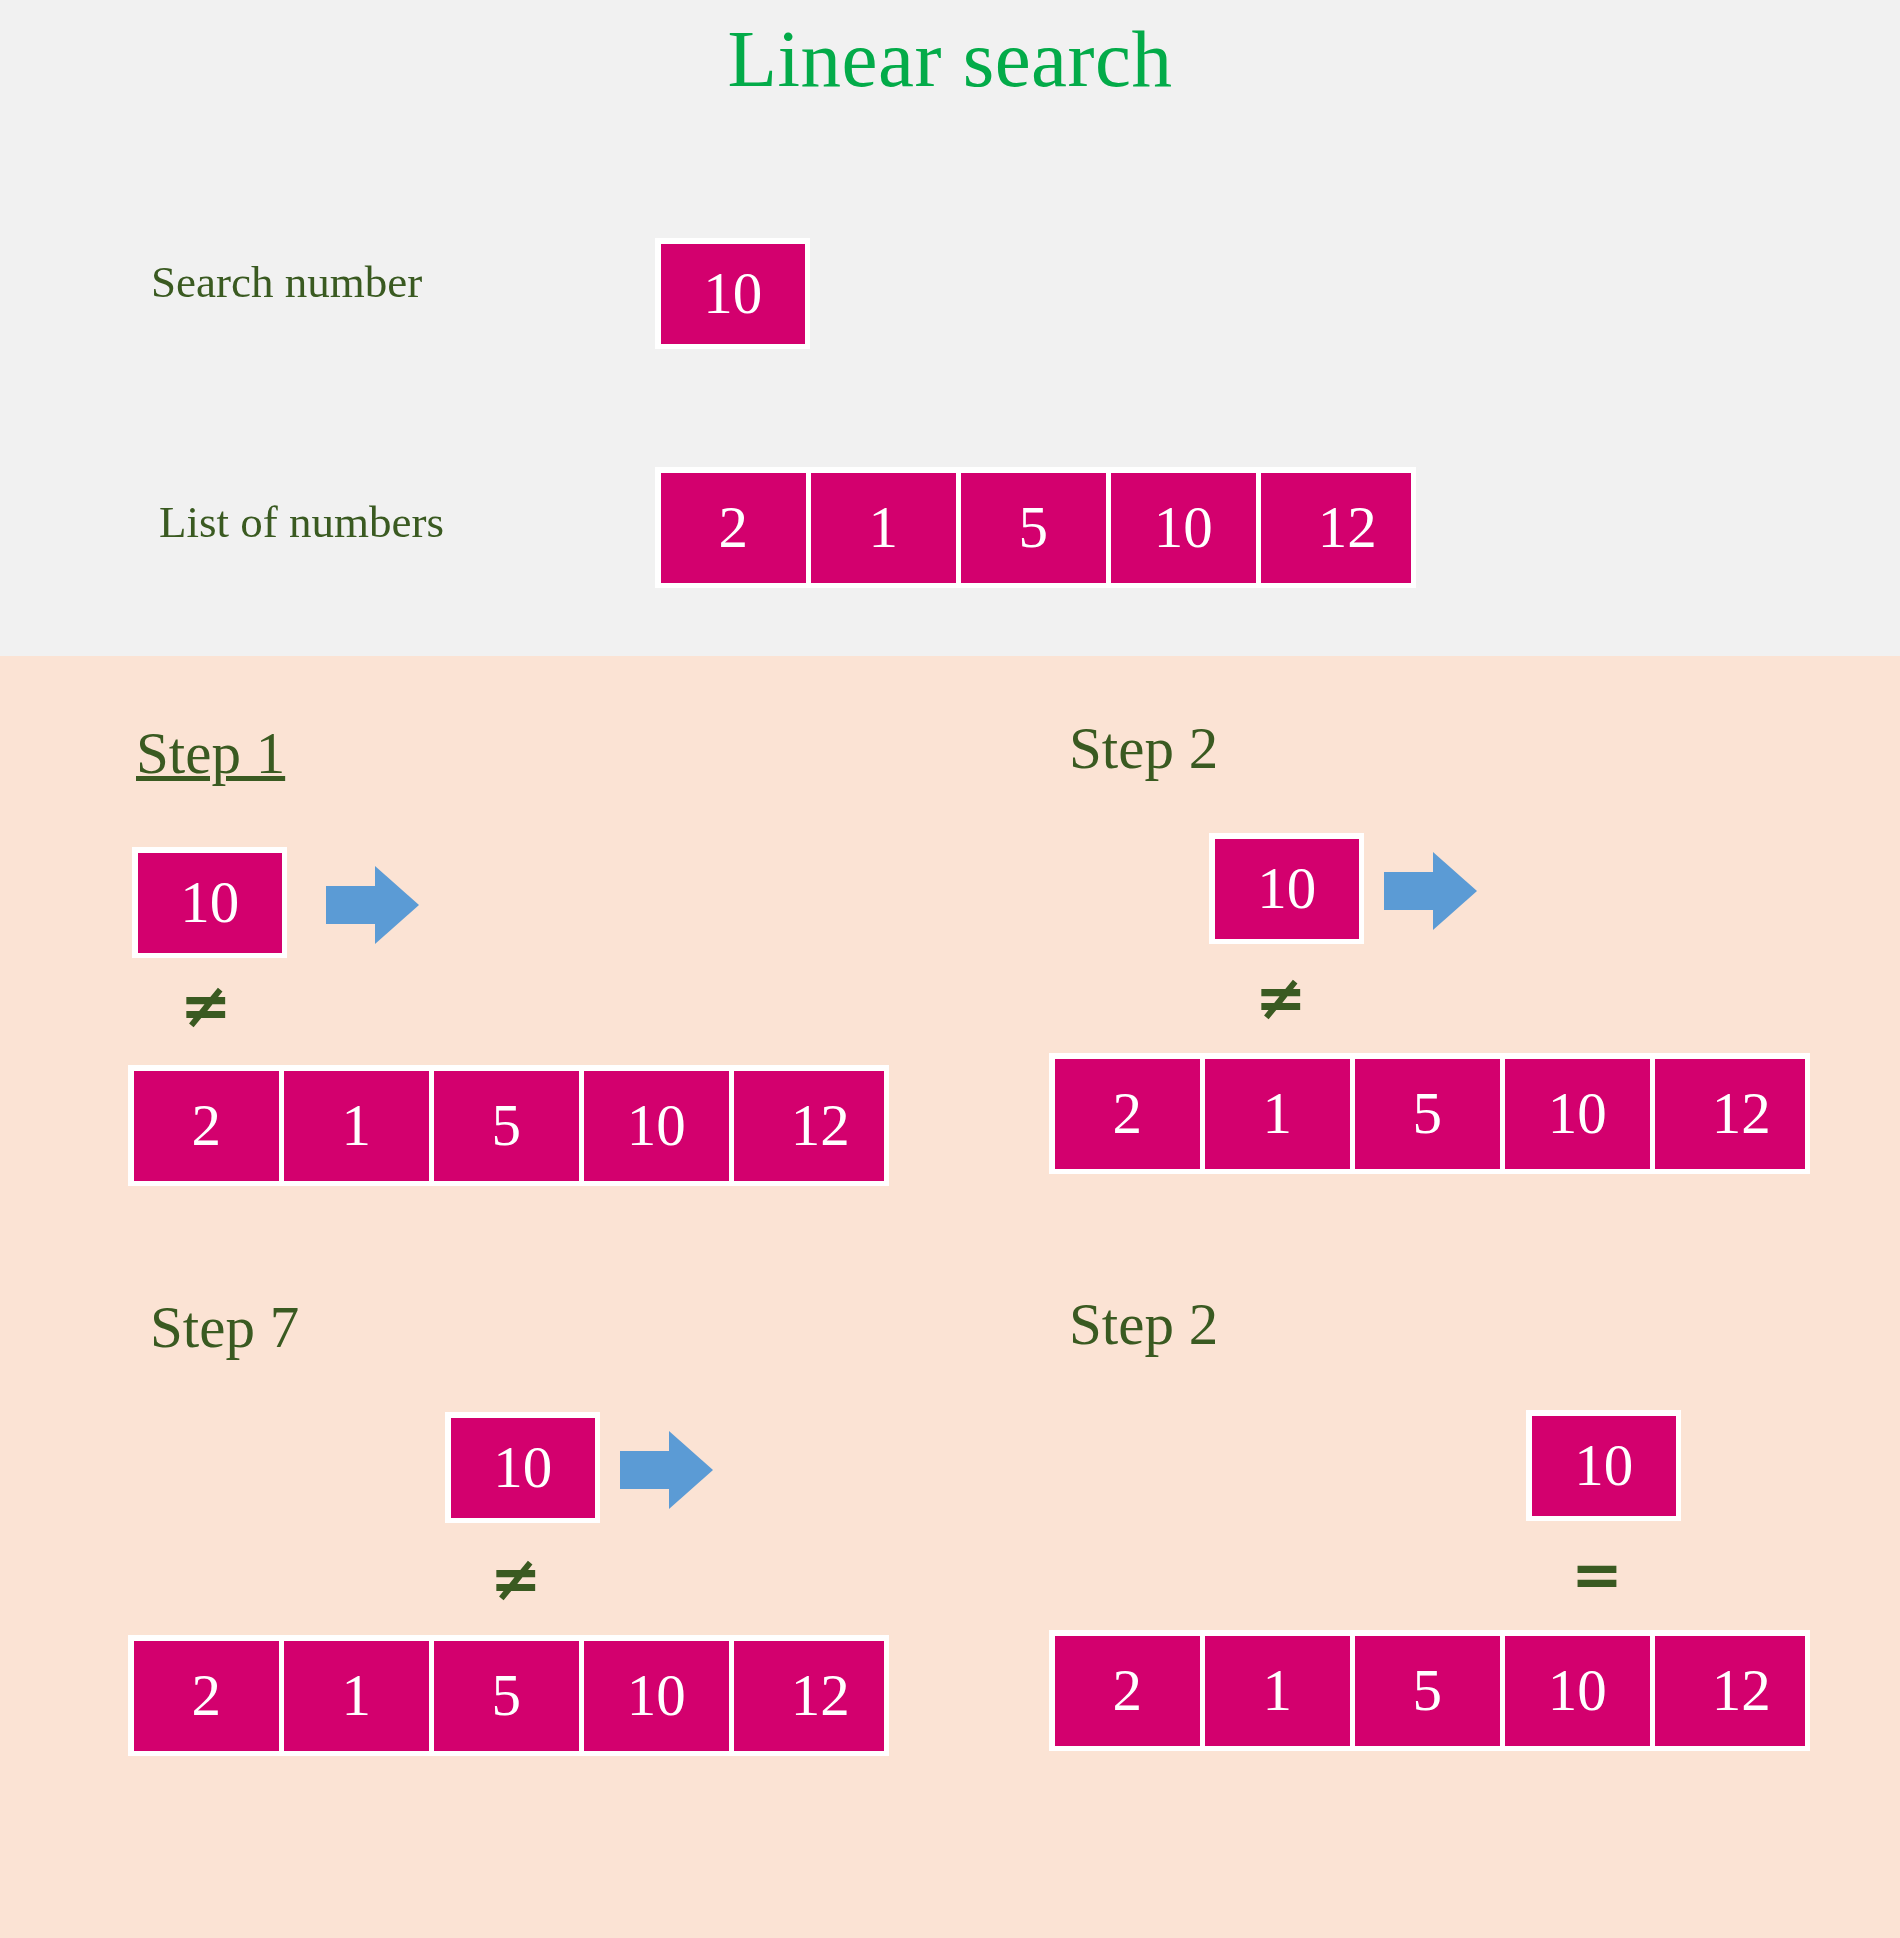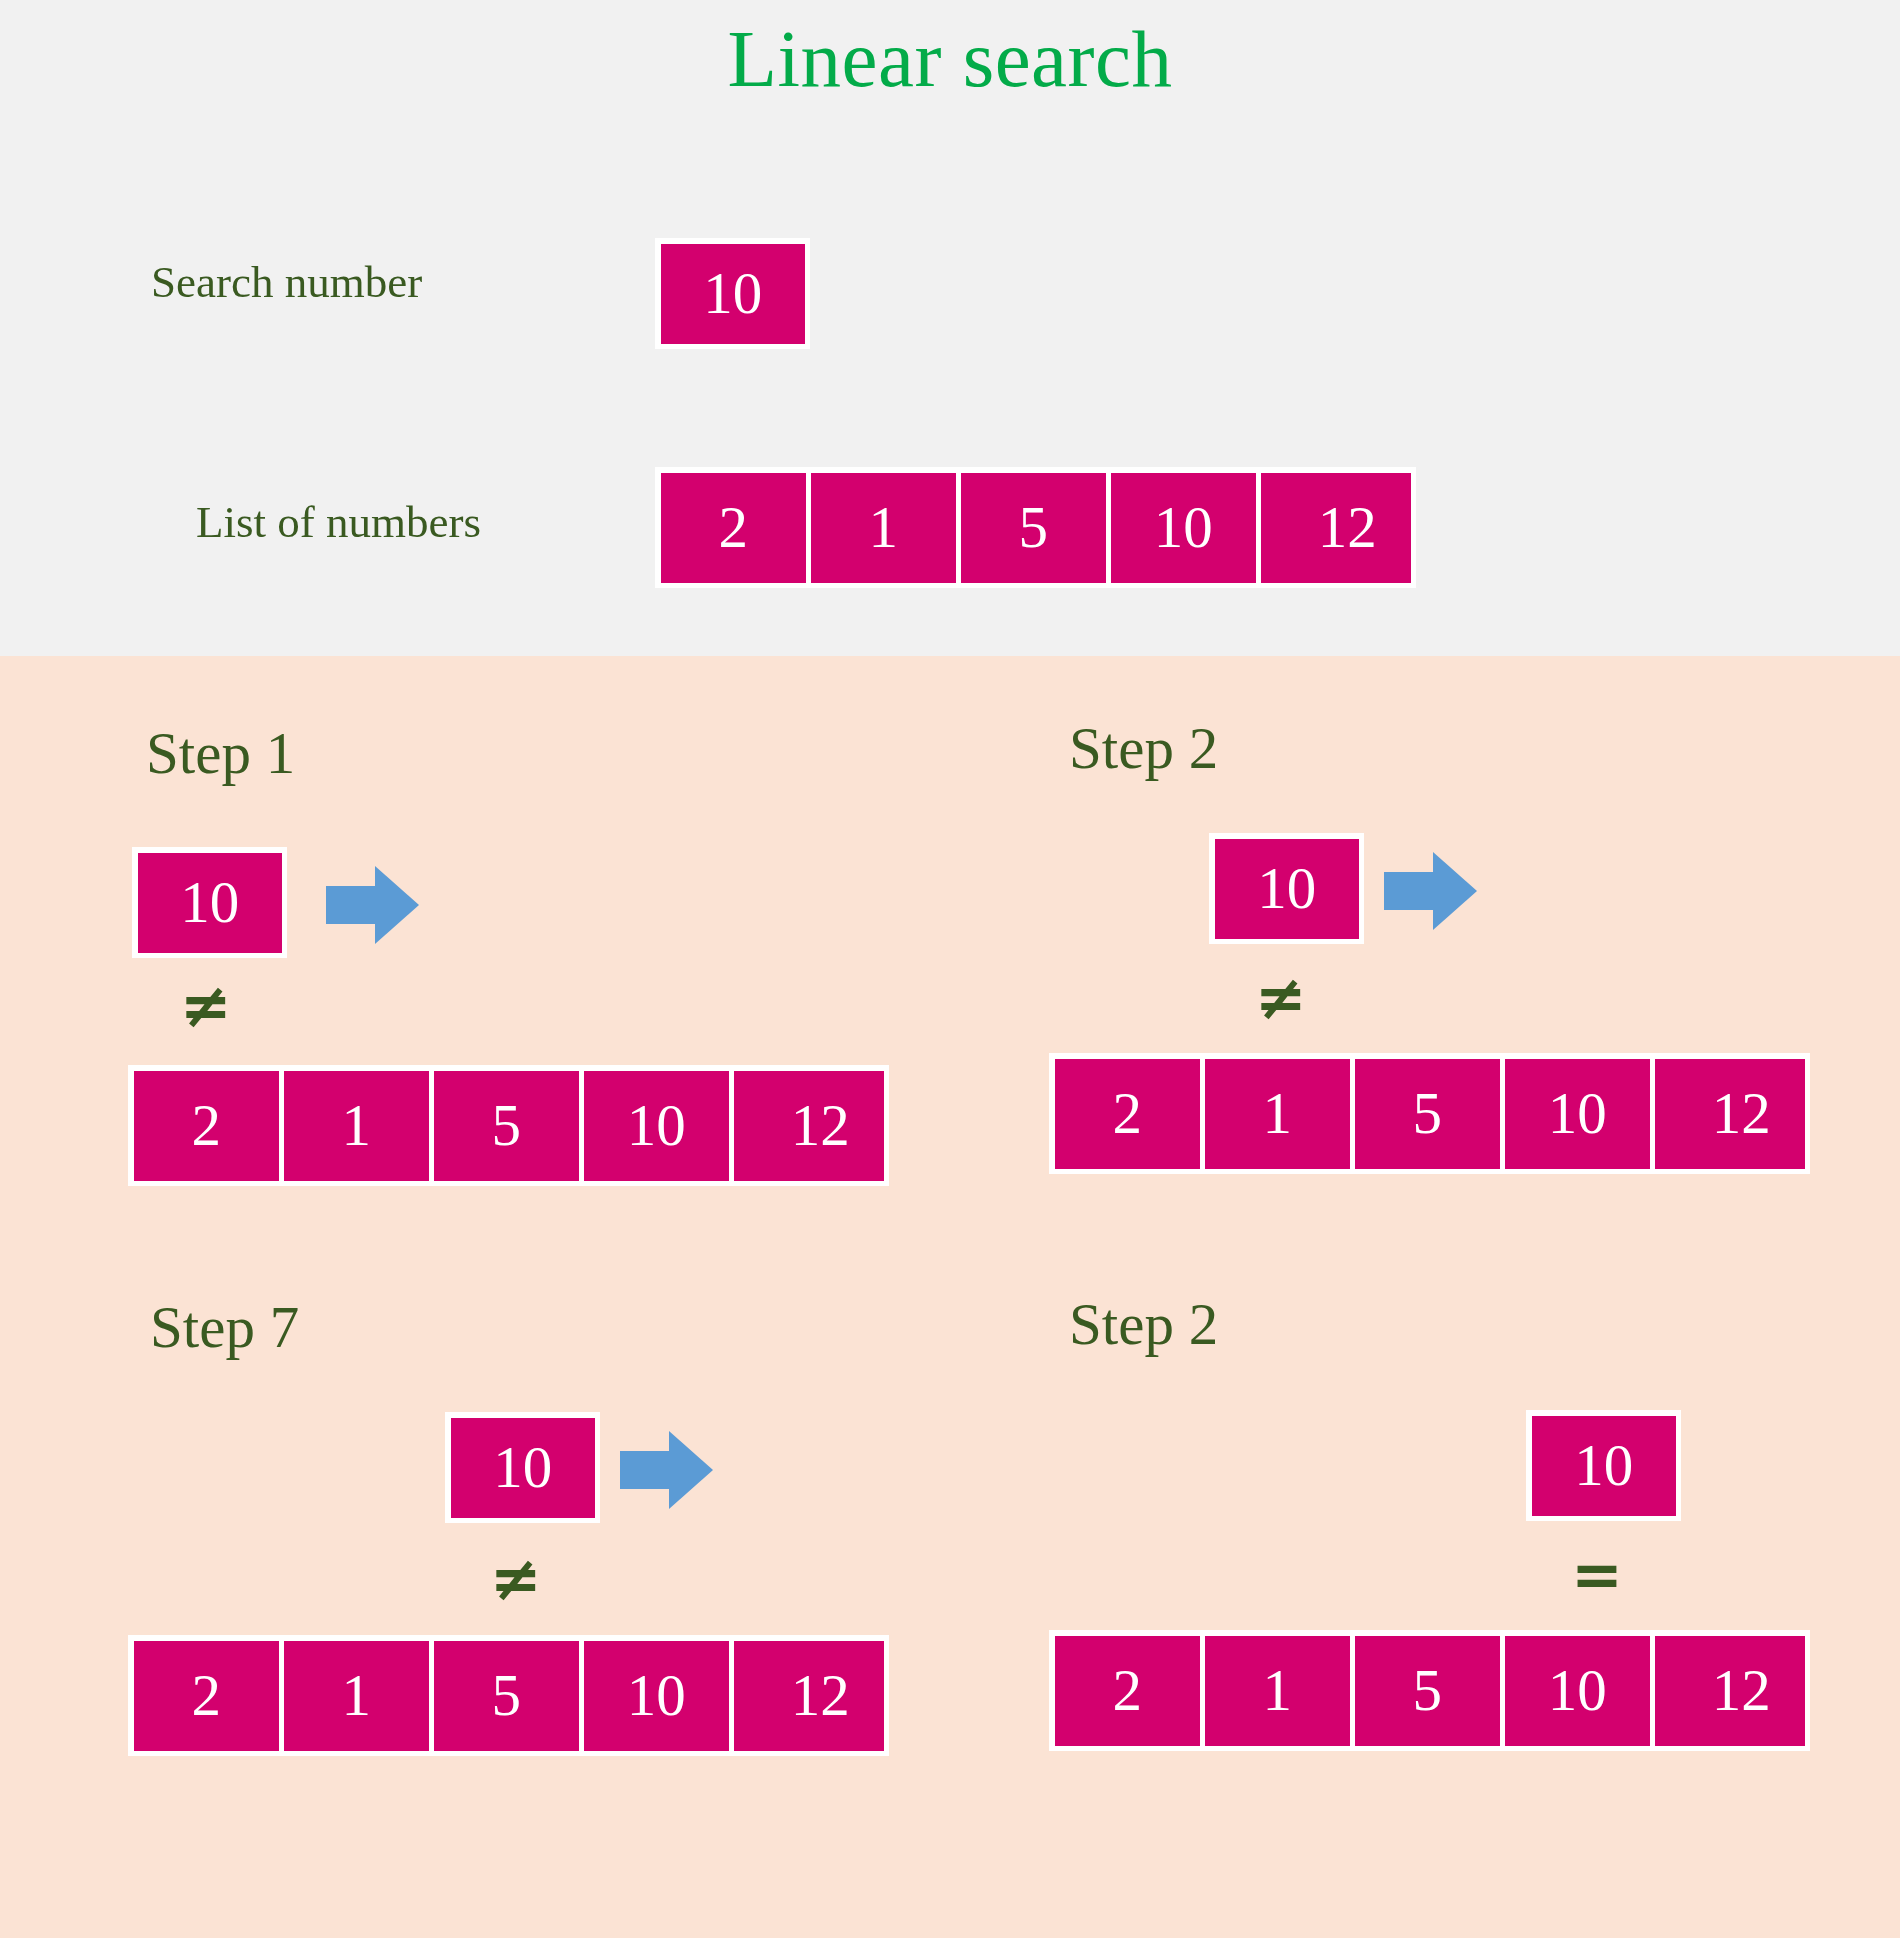--- a/index.html
+++ b/index.html
@@ -45,21 +45,21 @@
   }
 
   .def-label {
     position: absolute;
     font-size: 45px;
     line-height: 1;
     color: #3a5a21;
     white-space: nowrap;
   }
   .def-label.search { left: 151px; top: 260px; }
-  .def-label.list   { left: 159px; top: 500px; margin-left: 37px; }
+  .def-label.list   { left: 159px; top: 500px; }
 
   
   .cellrow {
     position: absolute;
     display: flex;
     background: #ffffff;
     padding: 5.7px;
     box-sizing: content-box;
   }
   .cellrow .cell {
@@ -149,21 +149,21 @@
     border-top: 39px solid transparent;
     border-bottom: 39px solid transparent;
     border-left: 44px solid #5b9bd5;
   }
 
   
   .steprow .cell { width: 150px; height: 110px; }
   .stepbox .inner { width: 144px; height: 100px; }
 
   
-  #step1-label { left: 146px; top: 724px; }
+  #step1-label { left: 136px; top: 724px; text-decoration: underline; }
   #step1-box   { left: 132px; top: 847px; }
   #step1-arrow { left: 326px; top: 866px; }
   #step1-op    { left: 180px; top: 975px; }
   #step1-row   { left: 128px; top: 1065px; }
 
   
   #step2-label { left: 1069px; top: 719px; }
   #step2-box   { left: 1209px; top: 833px; }
   #step2-arrow { left: 1384px; top: 852px; }
   #step2-op    { left: 1255px; top: 967px; }

